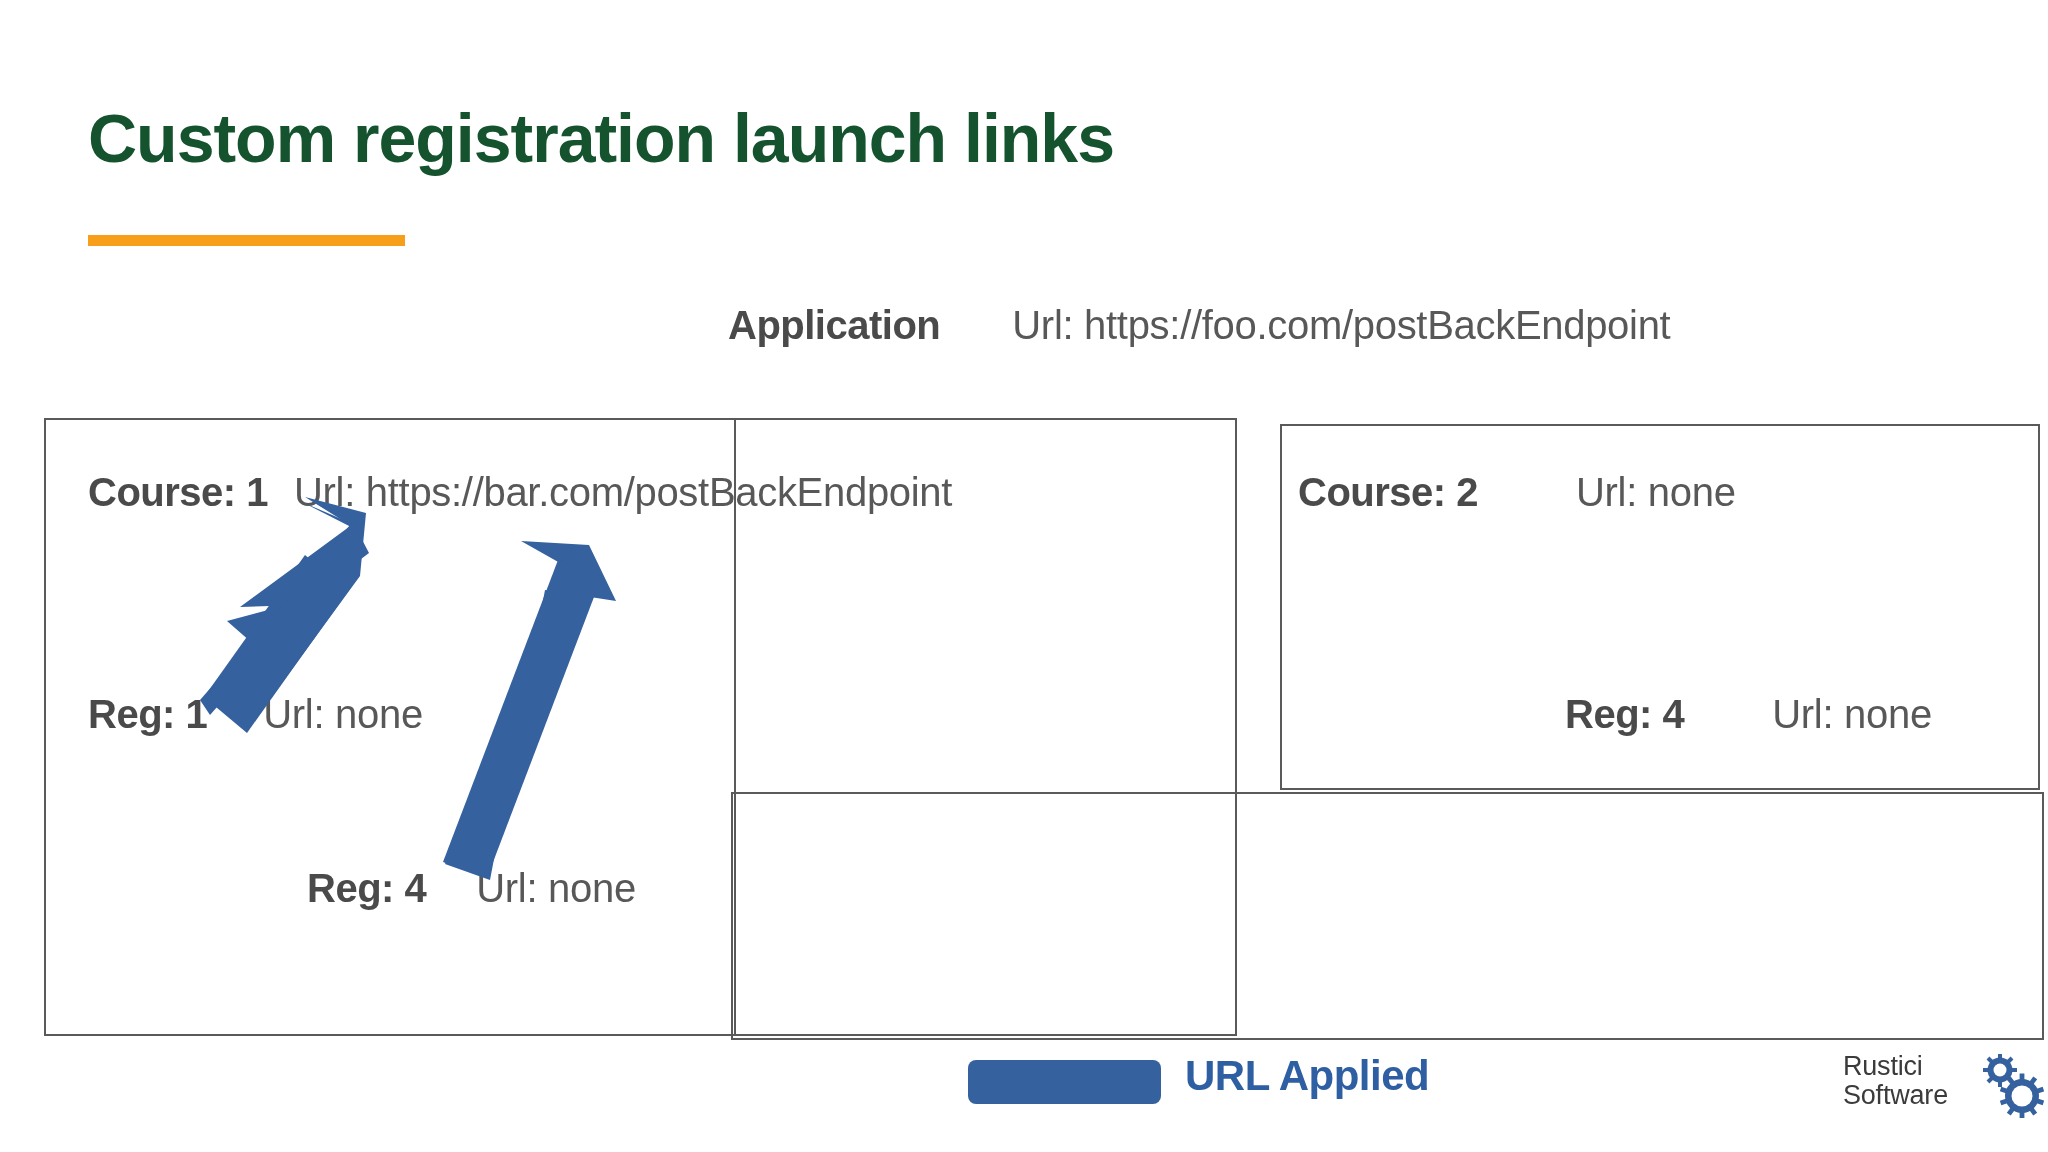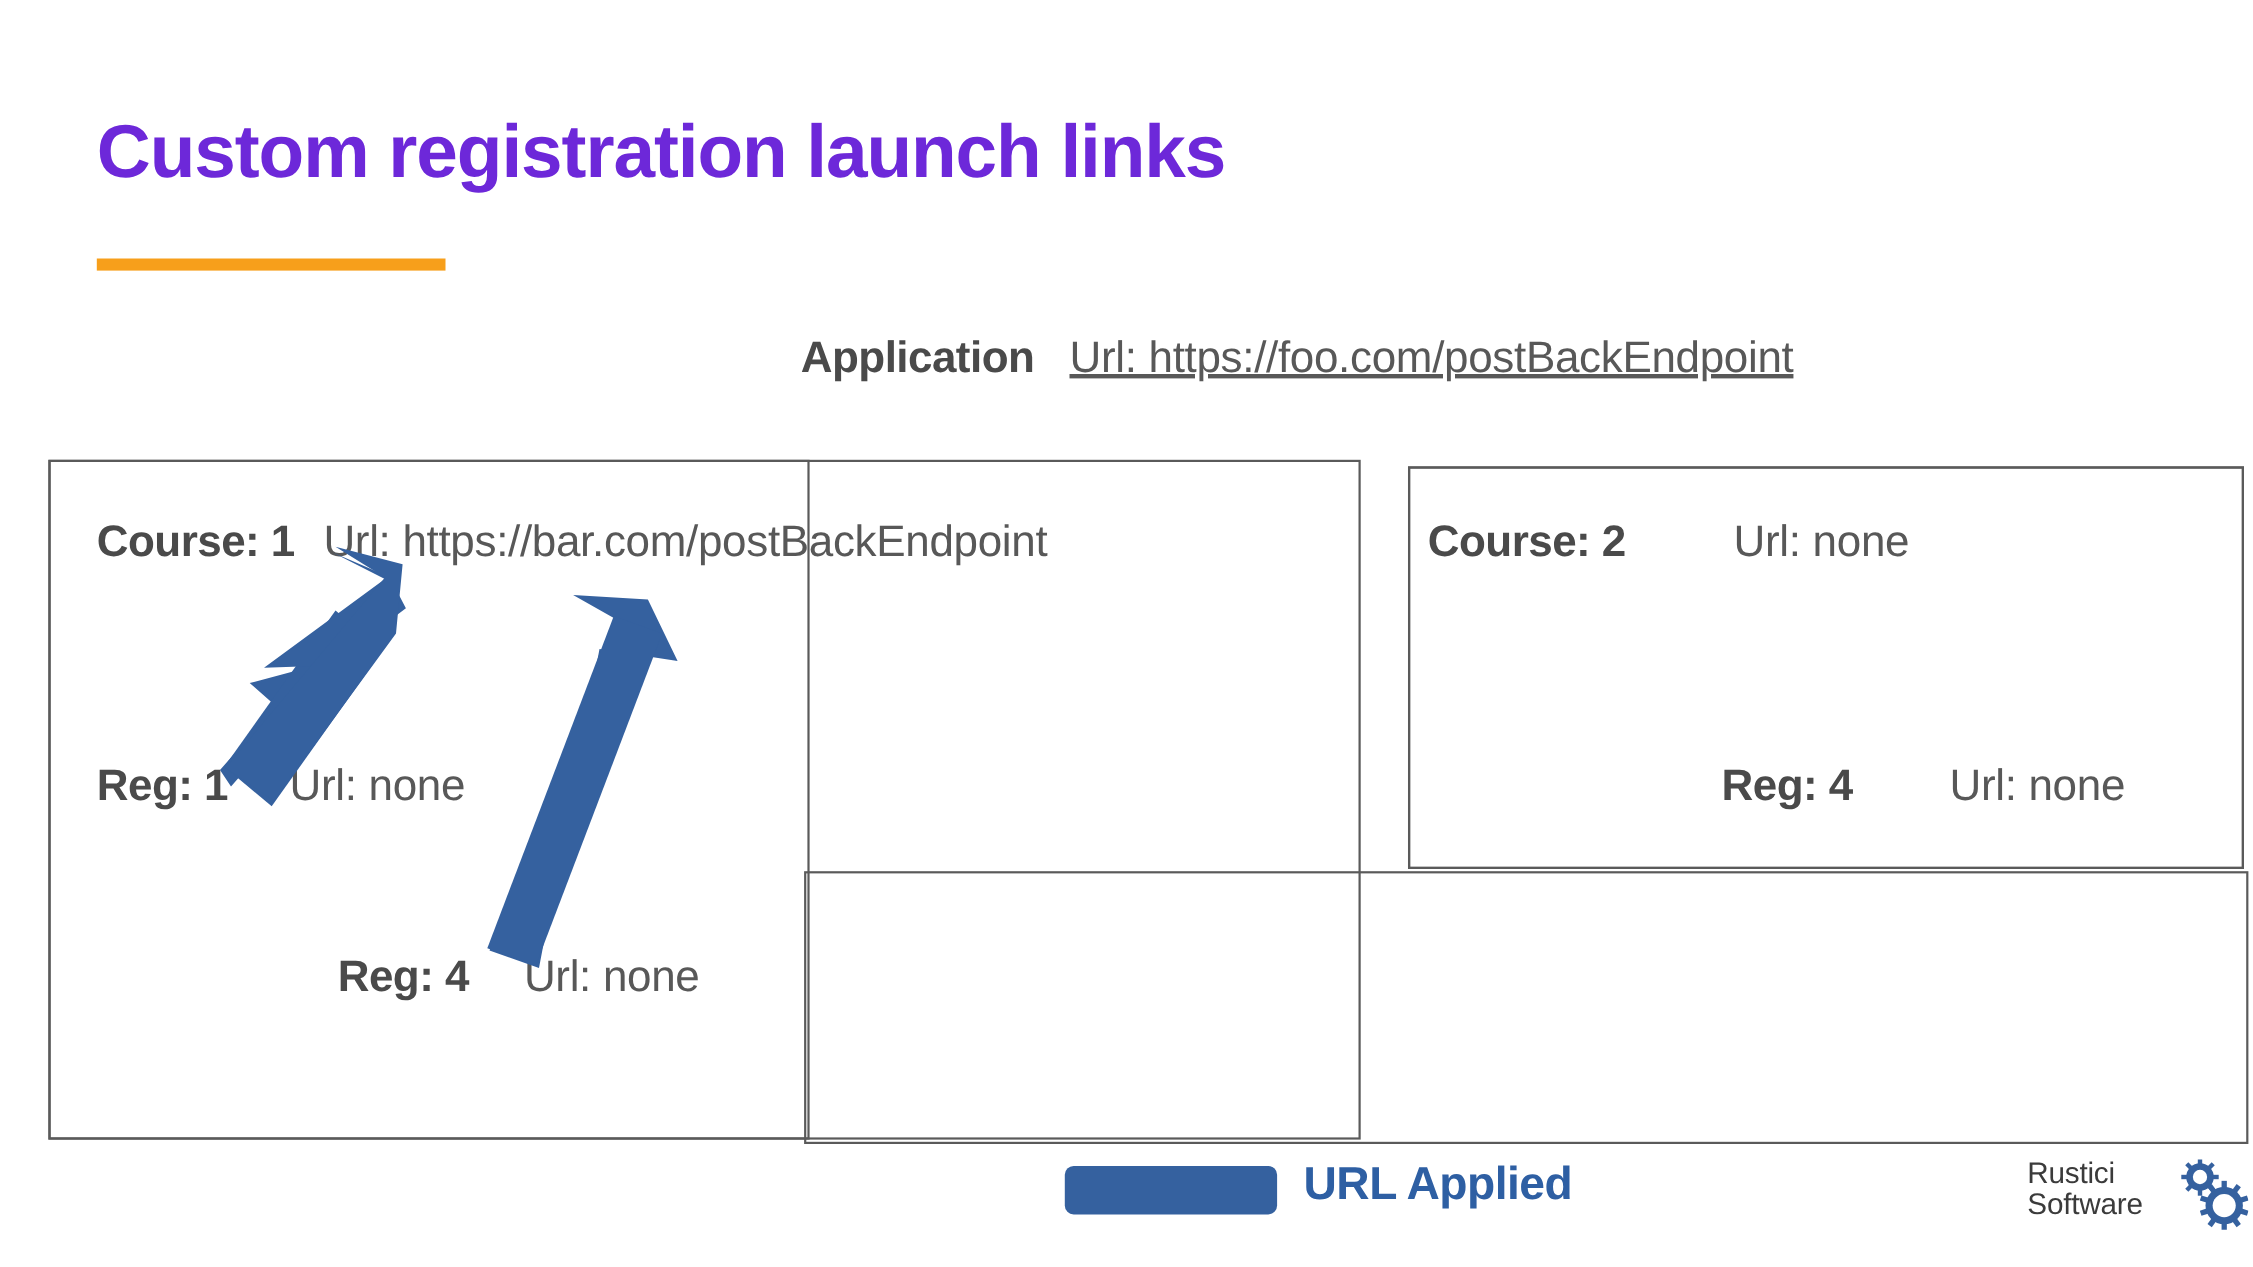--- a/index.html
+++ b/index.html
@@ -17,21 +17,21 @@
     -webkit-font-smoothing: antialiased;
   }
 
   
   #title {
     position: absolute;
     left: 88px;
     top: 104px;
     font-size: 68px;
     font-weight: bold;
-    color: #6d28d9;
+    color: #14532d;
     letter-spacing: -1px;
     white-space: nowrap;
     line-height: 1;
   }
   #title-rule {
     position: absolute;
     left: 88px;
     top: 235px;
     width: 317px;
     height: 11px;
@@ -121,21 +121,21 @@
 </head>
 <body>
 
 <div id="slide">
 
   <div id="title">Custom registration launch links</div>
   <div id="title-rule"></div>
 
   <div class="row" style="left:728px; top:305px;">
     <span class="lbl">Application</span>
-    <span class="val" style="margin-left:32px;text-decoration:underline;">Url: https://foo.com/postBackEndpoint</span>
+    <span class="val" style="margin-left:72px;">Url: https://foo.com/postBackEndpoint</span>
   </div>
 
   <div class="box" style="left:44px; top:418px; width:1193px; height:618px;"></div>
 
   <div class="box" style="left:44px; top:418px; width:692px; height:618px;"></div>
 
   <div class="box" style="left:1280px; top:424px; width:760px; height:366px;"></div>
 
   <div class="box" style="left:731px; top:792px; width:1313px; height:248px;"></div>
 

